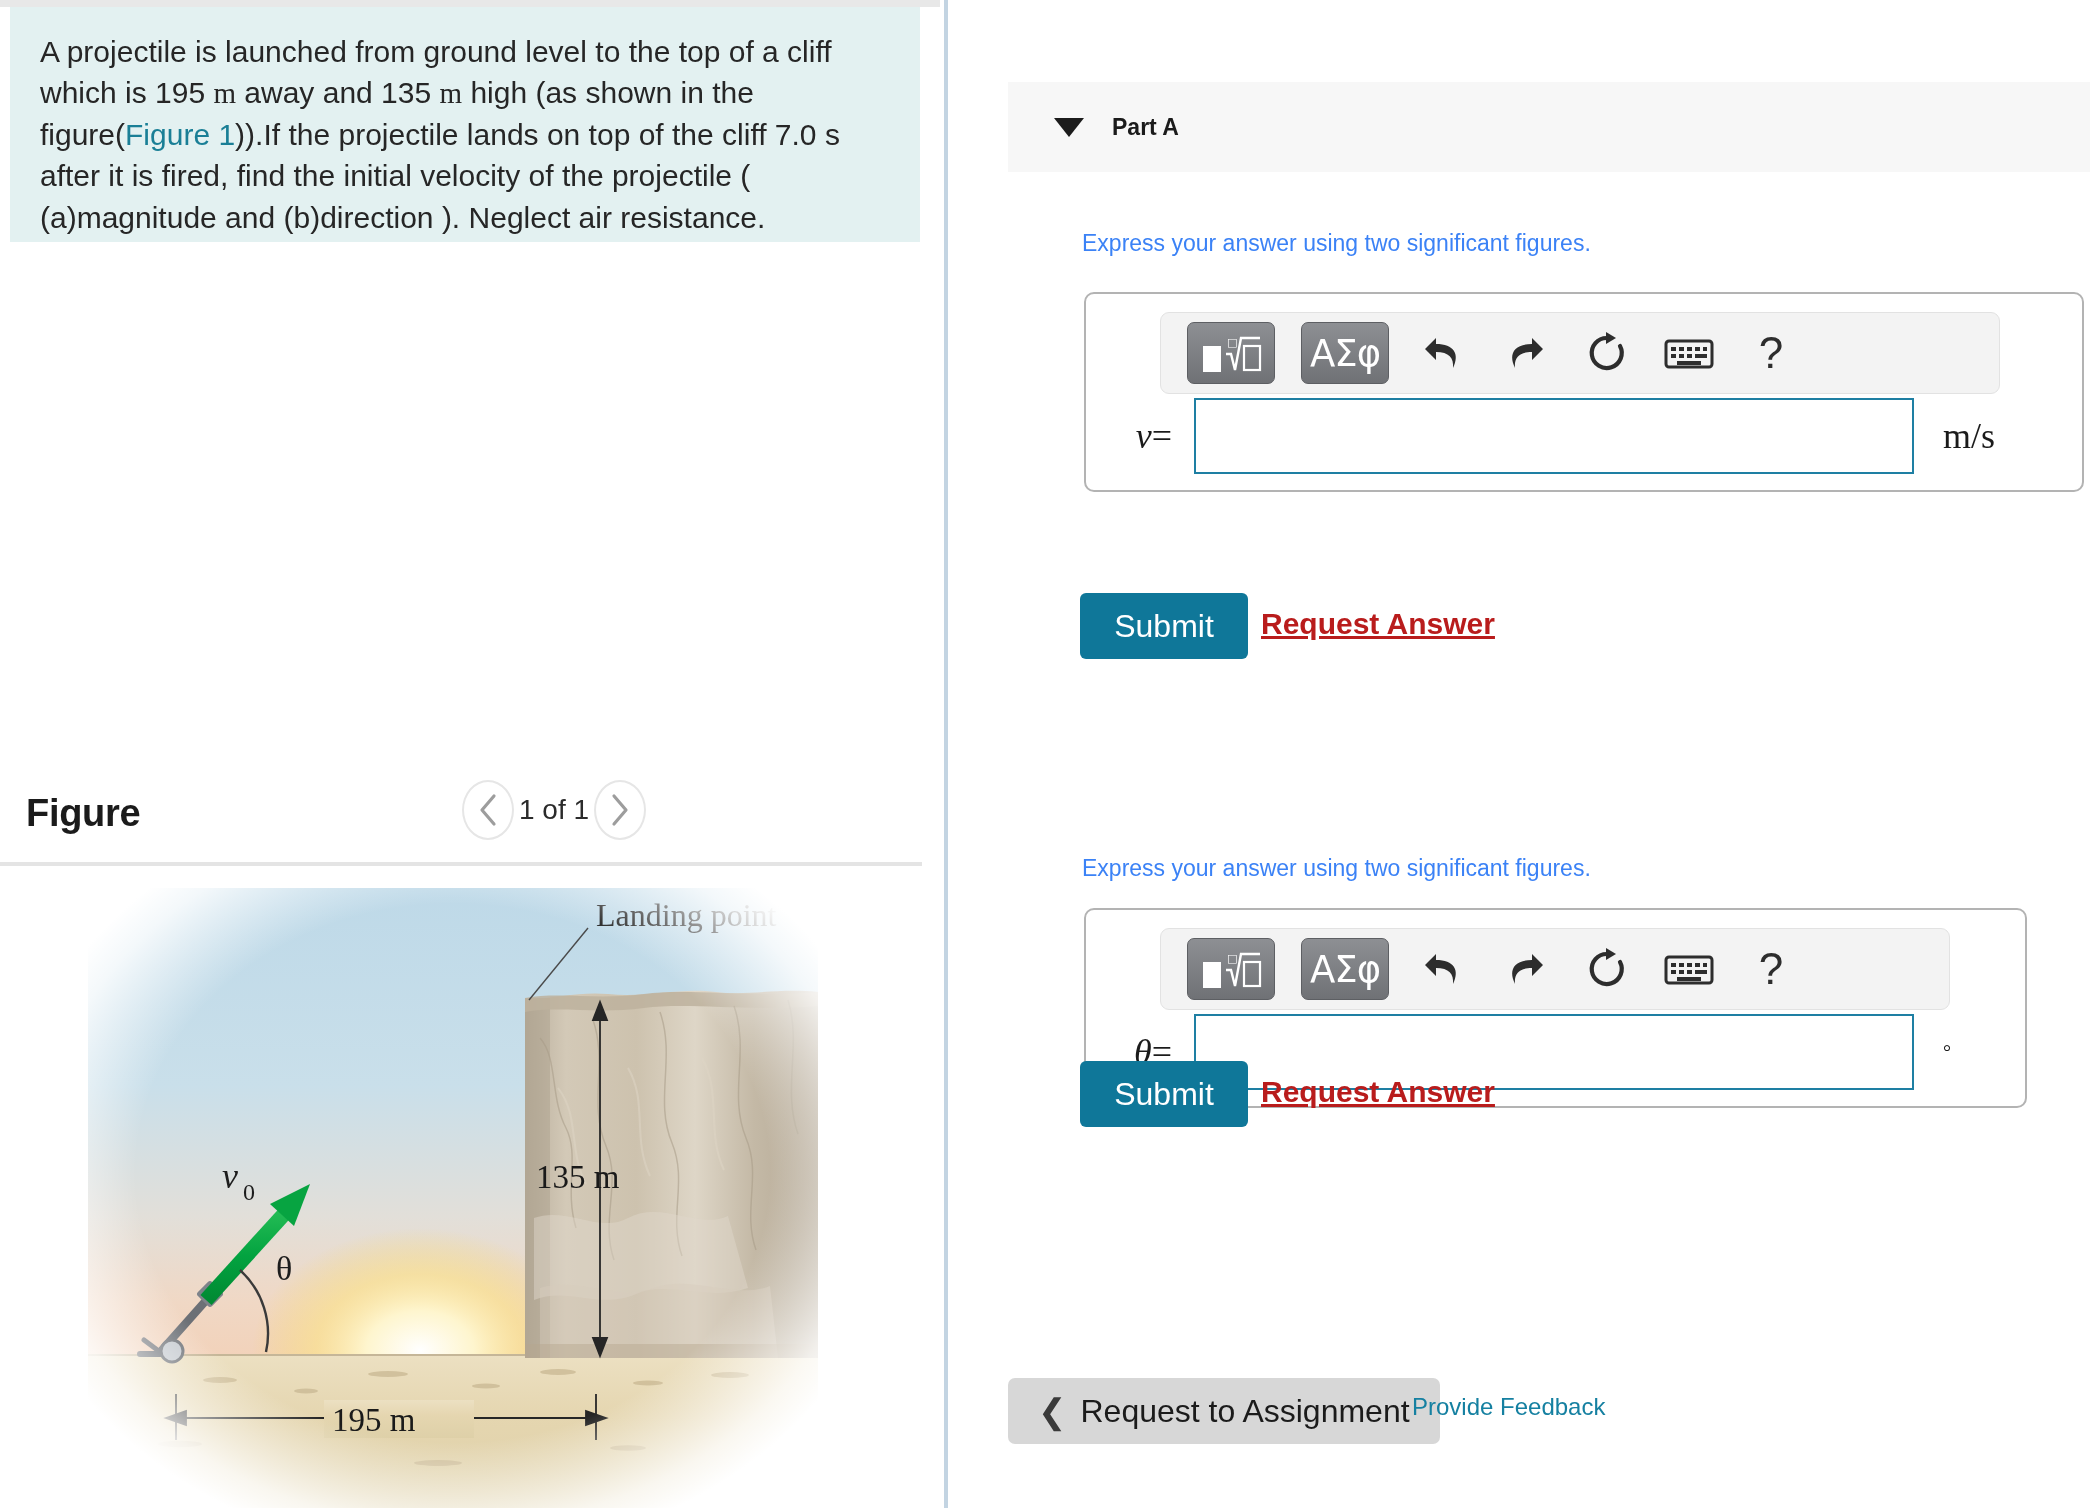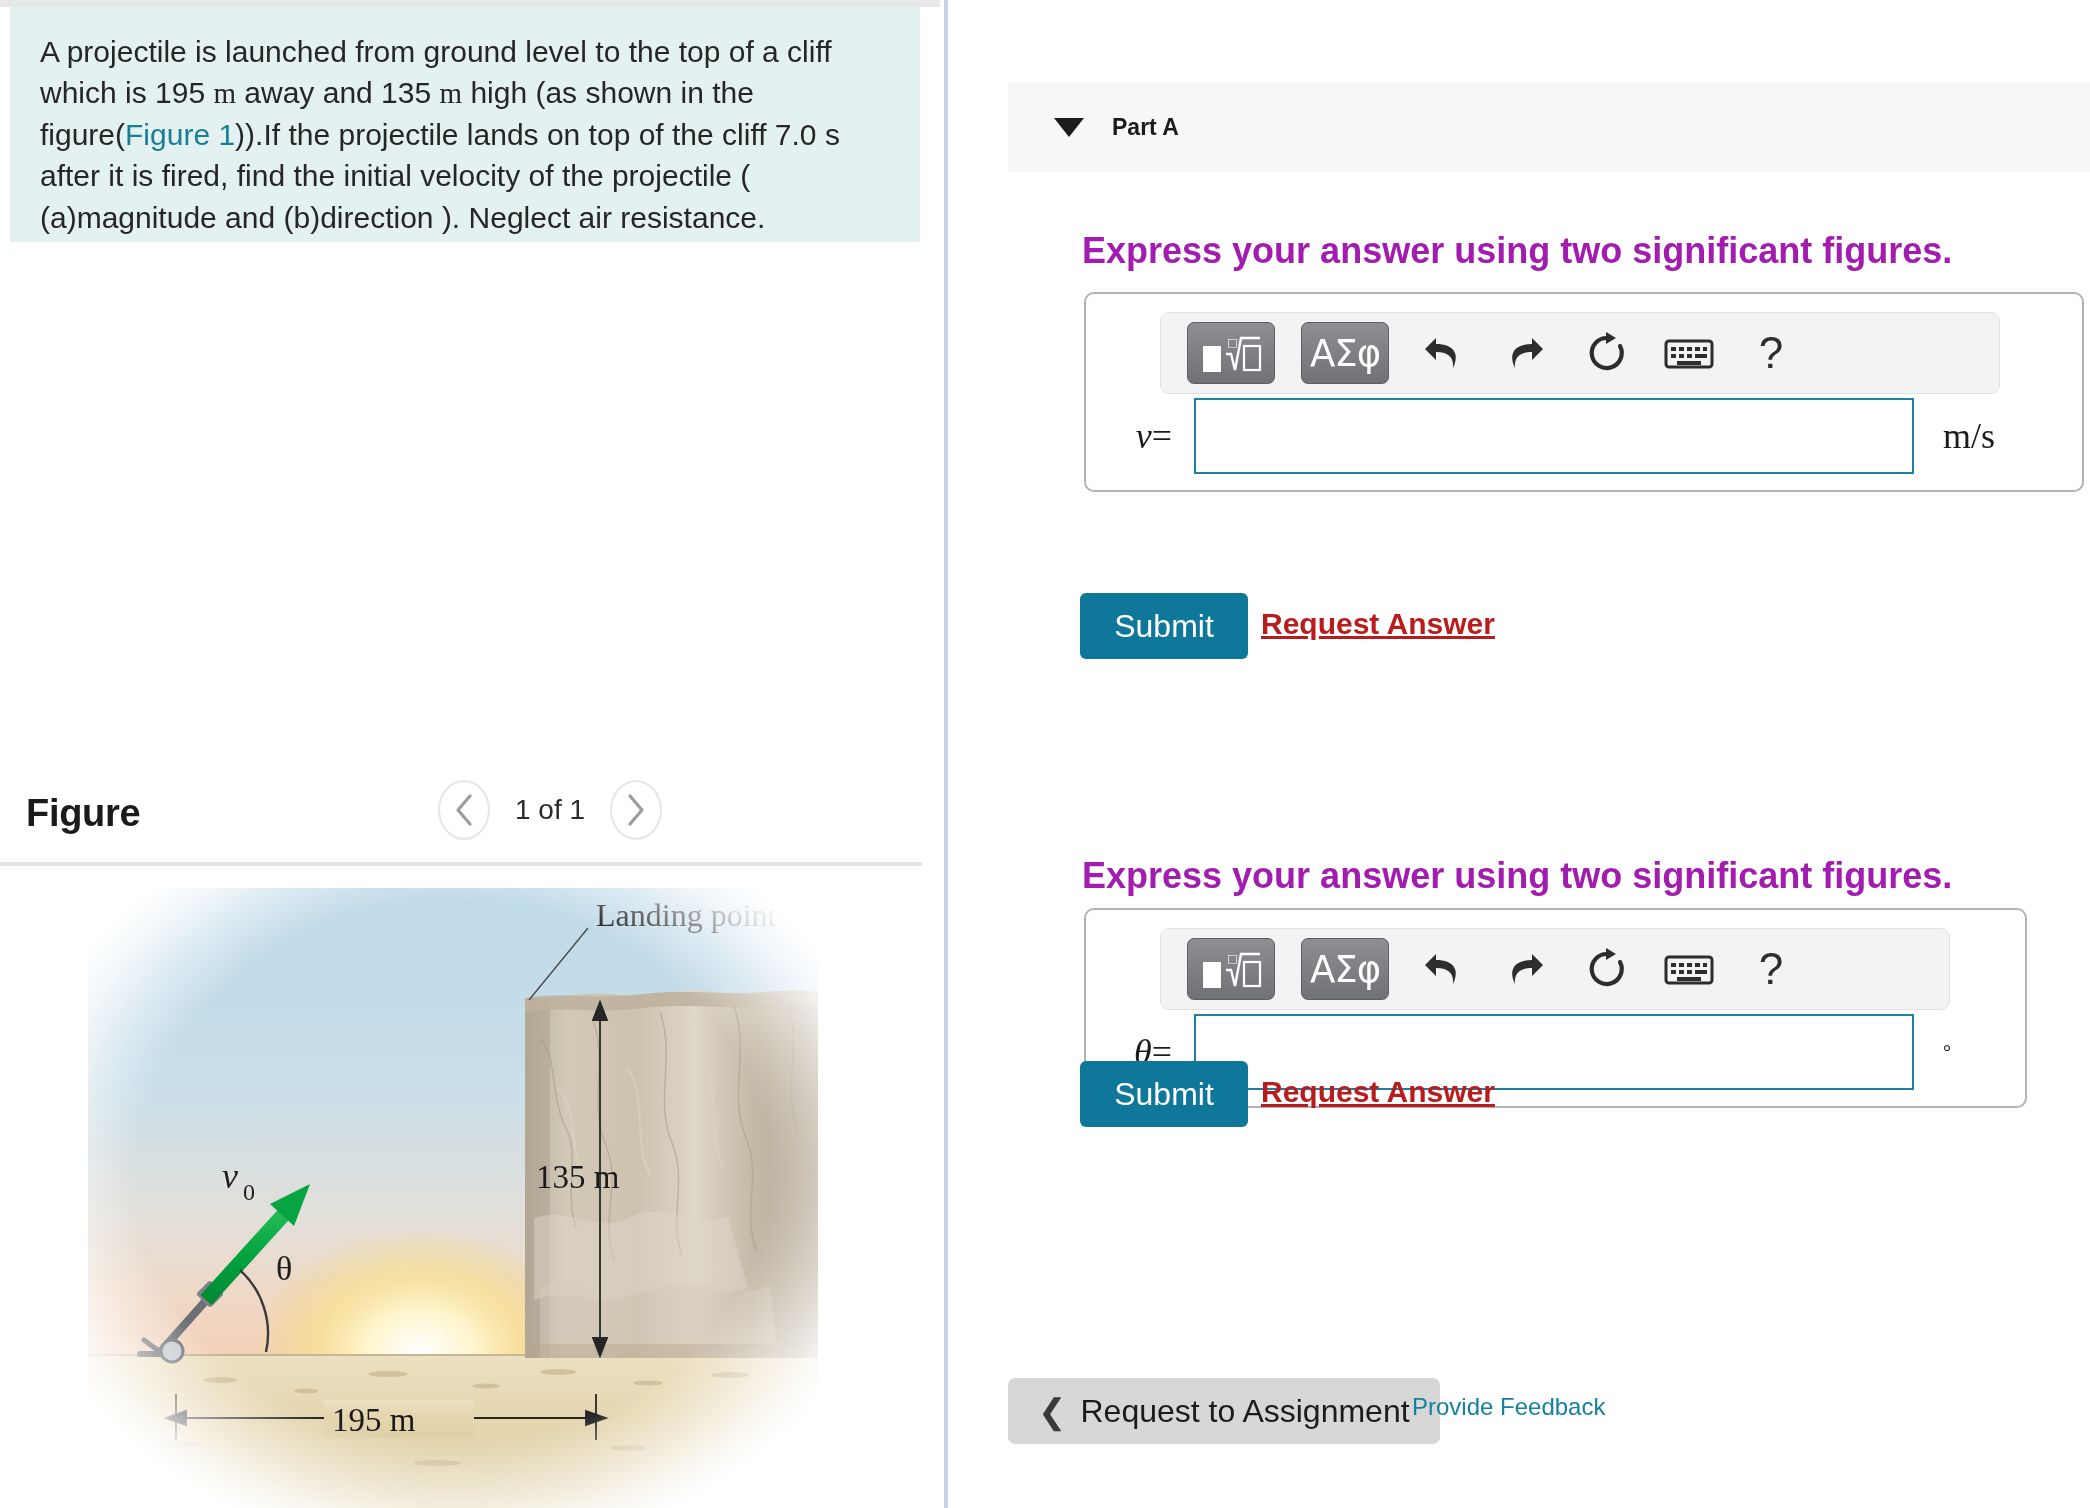--- a/index.html
+++ b/index.html
@@ -41,21 +41,21 @@
   
   .figure-header {
     position:absolute; left:0; top:780px; width:920px; height:84px;
   }
   .figure-title {
     position:absolute; left:4px; top:12px;
     font-size:38px; font-weight:bold; color:#1b1b1b;
     letter-spacing:-0.3px;
     margin-left:22px;
   }
-  .fig-nav { position:absolute; right:258px; top:0; display:flex; align-items:center; gap:20px; }
+  .fig-nav { position:absolute; right:274px; top:0; display:flex; align-items:center; gap:0; }
   .nav-circle {
     width:52px; height:60px; border-radius:50%;
     border:2px solid #e6e6e6; background:#fff;
     display:flex; align-items:center; justify-content:center;
     cursor:pointer;
   }
   .nav-circle svg { display:block; }
   .fig-count { font-size:28px; color:#2b2b2b; min-width:80px; text-align:center; }
 
   .figure-hr {
@@ -81,21 +81,21 @@
     margin-left:46px; margin-right:28px;
     width:0; height:0;
     border-left:15px solid transparent;
     border-right:15px solid transparent;
     border-top:19px solid #1c1c1c;
     cursor:pointer;
   }
   .part-label { font-size:23px; font-weight:bold; color:#1b1b1b; }
 
   .instruction {
-    position:absolute; font-size:36px; font-weight:bold; color:#a21caf;
+    position:absolute; font-size:23px; font-weight:normal; color:#3b82f6;
   }
 
   .answer-box {
     position:absolute; border:2px solid #b3b3b3; border-radius:10px;
     background:#fff;
   }
 
   .mq-toolbar {
     position:absolute; background:#f3f3f3;
     border:1px solid #e2e2e2; border-radius:9px;

